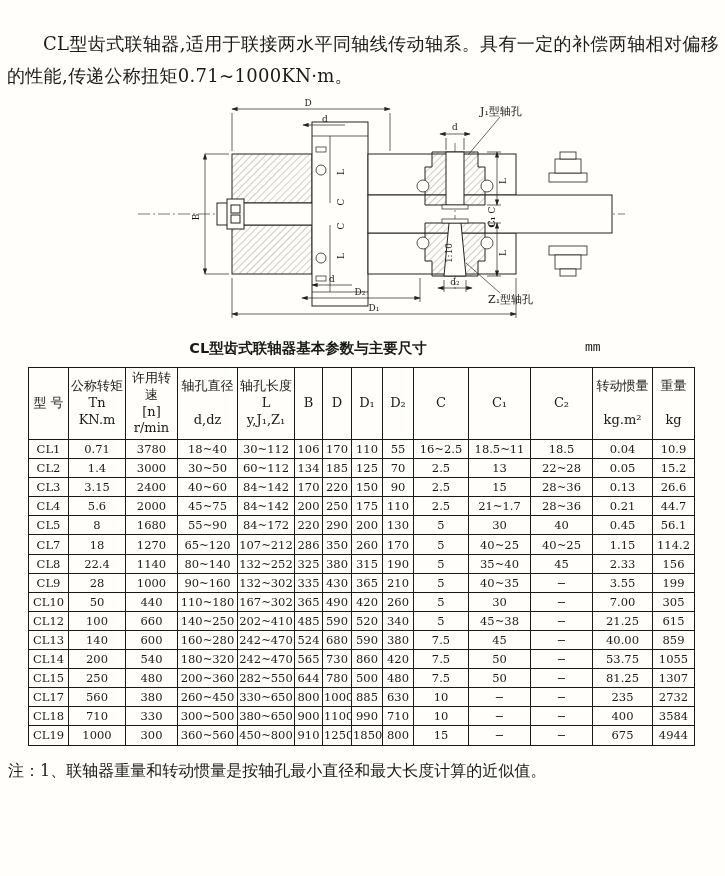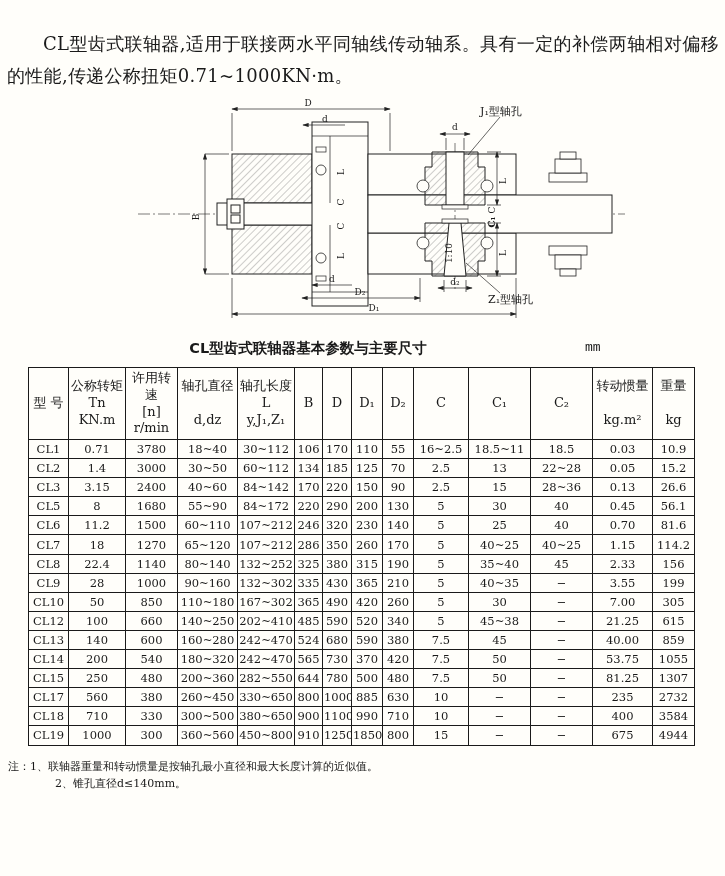--- a/index.html
+++ b/index.html
@@ -35,21 +35,21 @@
   table.params th,table.params td{
     border:1px solid #1a1a1a;
     text-align:center;vertical-align:middle;
     padding:0 1px;overflow:hidden;
   }
   table.params th{
     height:71px;font-weight:normal;font-size:13px;
     line-height:1.3;white-space:pre-line;
   }
   table.params td{height:18.1px;font-size:11.5px;}
-  .notes{margin:12px 0 0 8px;font-size:11px;line-height:1.62;}
+  .notes{margin:12px 0 0 8px;font-size:16px;line-height:1.62;}
   .notes .n1{display:block;}
   .notes .ni{display:block;margin-left:47px;}
   svg text{fill:#1a1a1a;}
   .dimtxt{font-size:9px;font-family:"DejaVu Serif","Liberation Serif",serif;}
   .cjktxt{font-size:11px;font-family:"DejaVu Serif","Liberation Serif",serif;}
 </style>
 </head>
 <body>
 
 <div class="intro">CL型齿式联轴器,适用于联接两水平同轴线传动轴系。具有一定的补偿两轴相对偏移的性能,传递公称扭矩0.71~1000KN·m。</div>
@@ -241,21 +241,21 @@
         <td>3780</td>
         <td>18~40</td>
         <td>30~112</td>
         <td>106</td>
         <td>170</td>
         <td>110</td>
         <td>55</td>
         <td>16~2.5</td>
         <td>18.5~11</td>
         <td>18.5</td>
-        <td>0.03</td>
+        <td>0.04</td>
         <td>10.9</td>
       </tr>
       <tr>
         <td>CL2</td>
         <td>1.4</td>
         <td>3000</td>
         <td>30~50</td>
         <td>60~112</td>
         <td>134</td>
         <td>185</td>
@@ -277,52 +277,52 @@
         <td>220</td>
         <td>150</td>
         <td>90</td>
         <td>2.5</td>
         <td>15</td>
         <td>28~36</td>
         <td>0.13</td>
         <td>26.6</td>
       </tr>
       <tr>
+        <td>CL4</td>
+        <td>5.6</td>
+        <td>2000</td>
+        <td>45~75</td>
+        <td>84~142</td>
+        <td>200</td>
+        <td>250</td>
+        <td>175</td>
+        <td>110</td>
+        <td>2.5</td>
+        <td>21~1.7</td>
+        <td>28~36</td>
+        <td>0.21</td>
+        <td>44.7</td>
+      </tr>
+      <tr>
         <td>CL5</td>
         <td>8</td>
         <td>1680</td>
         <td>55~90</td>
         <td>84~172</td>
         <td>220</td>
         <td>290</td>
         <td>200</td>
         <td>130</td>
         <td>5</td>
         <td>30</td>
         <td>40</td>
         <td>0.45</td>
         <td>56.1</td>
       </tr>
       <tr>
-        <td>CL6</td>
-        <td>11.2</td>
-        <td>1500</td>
-        <td>60~110</td>
-        <td>107~212</td>
-        <td>246</td>
-        <td>320</td>
-        <td>230</td>
-        <td>140</td>
-        <td>5</td>
-        <td>25</td>
-        <td>40</td>
-        <td>0.70</td>
-        <td>81.6</td>
-      </tr>
-      <tr>
         <td>CL7</td>
         <td>18</td>
         <td>1270</td>
         <td>65~120</td>
         <td>107~212</td>
         <td>286</td>
         <td>350</td>
         <td>260</td>
         <td>170</td>
         <td>5</td>
@@ -359,21 +359,21 @@
         <td>210</td>
         <td>5</td>
         <td>40~35</td>
         <td>−</td>
         <td>3.55</td>
         <td>199</td>
       </tr>
       <tr>
         <td>CL10</td>
         <td>50</td>
-        <td>850</td>
+        <td>440</td>
         <td>110~180</td>
         <td>167~302</td>
         <td>365</td>
         <td>490</td>
         <td>420</td>
         <td>260</td>
         <td>5</td>
         <td>30</td>
         <td>−</td>
         <td>7.00</td>
@@ -412,21 +412,21 @@
         <td>859</td>
       </tr>
       <tr>
         <td>CL14</td>
         <td>200</td>
         <td>540</td>
         <td>180~320</td>
         <td>242~470</td>
         <td>565</td>
         <td>730</td>
-        <td>370</td>
+        <td>860</td>
         <td>420</td>
         <td>7.5</td>
         <td>50</td>
         <td>−</td>
         <td>53.75</td>
         <td>1055</td>
       </tr>
       <tr>
         <td>CL15</td>
         <td>250</td>
@@ -489,14 +489,13 @@
         <td>−</td>
         <td>−</td>
         <td>675</td>
         <td>4944</td>
       </tr>
     </tbody>
 </table>
 
 <div class="notes">
   <span class="n1"><span>注：</span><span>1、联轴器重量和转动惯量是按轴孔最小直径和最大长度计算的近似值。</span></span>
-  <span class="ni"><span>2、锥孔直径d≤140mm。</span></span>
 </div>
 
 </body></html>

